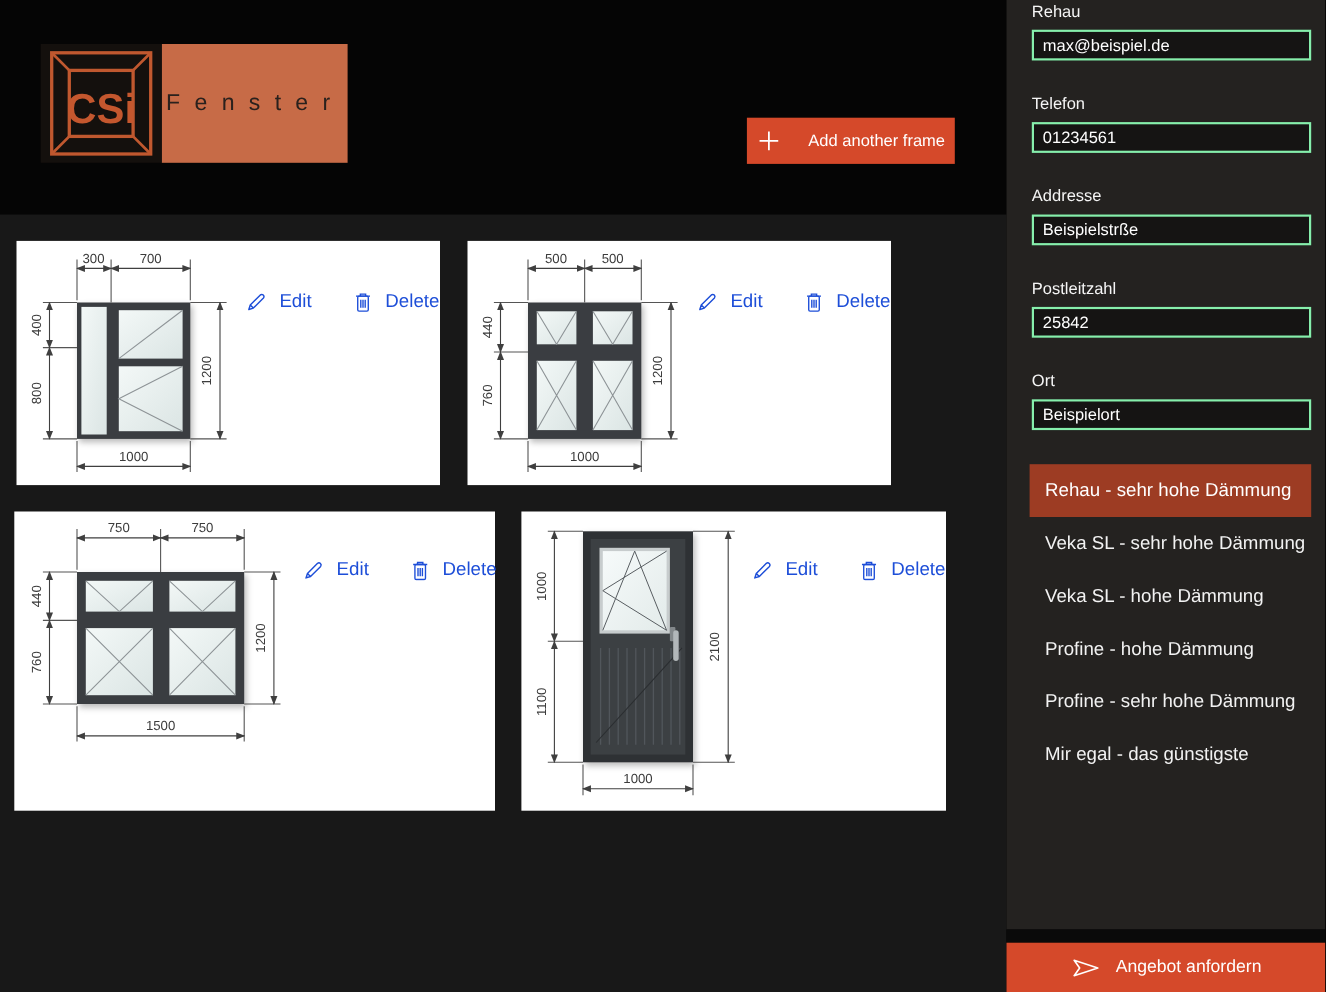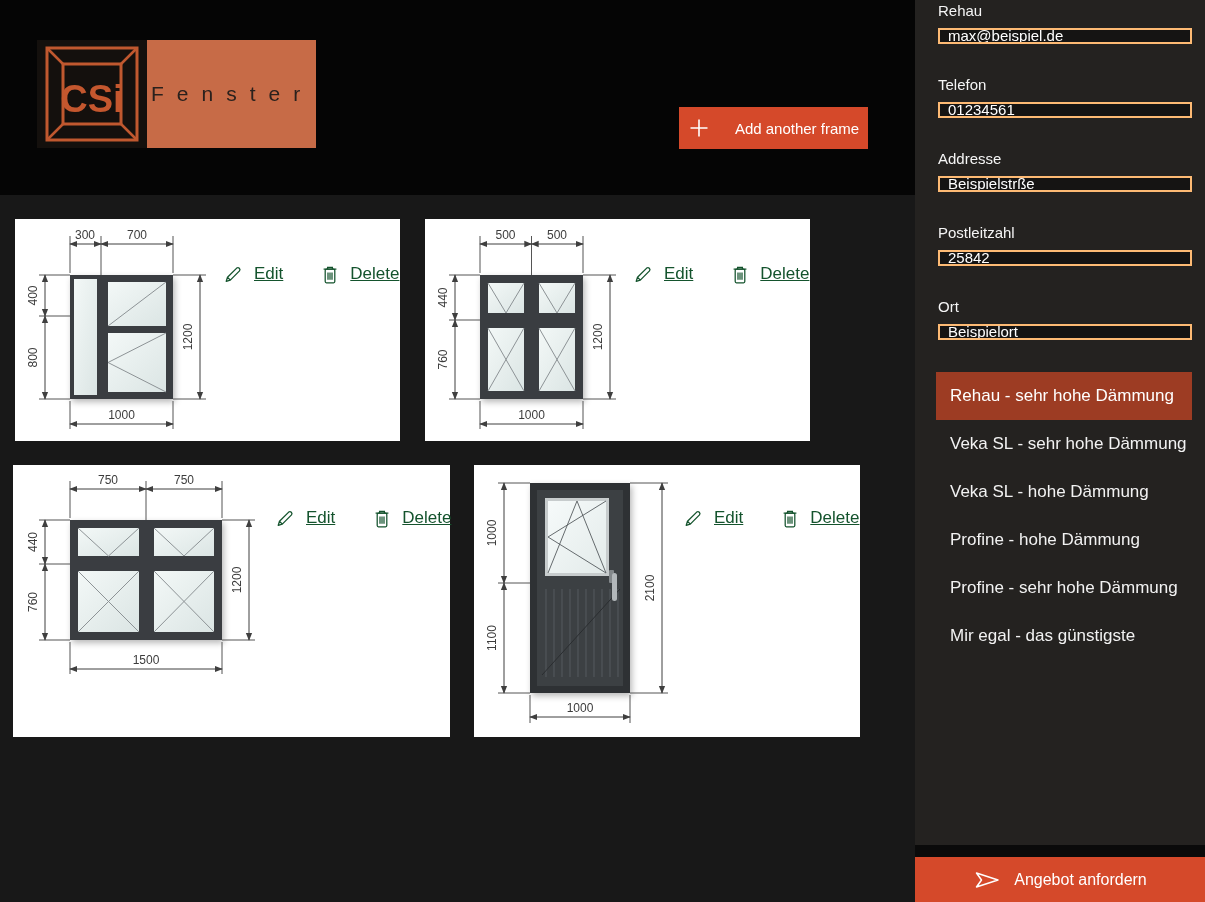--- a/index.html
+++ b/index.html
@@ -23,29 +23,29 @@
 
   
   .card { position:absolute; background:#fff; }
   .drawing { position:absolute; left:0; top:0; }
   .drawing text { font-size:12px; fill:#3c3c3c; text-anchor:middle; font-family:"Liberation Sans",sans-serif; }
   .dim { stroke:#3f3f3f; stroke-width:1; fill:none; }
   .ext { stroke:#555; stroke-width:1; fill:none; }
   .sym { stroke:#8d9396; stroke-width:1; fill:none; }
   .win { filter:drop-shadow(2px 3px 3px rgba(0,0,0,0.28)); }
   .controls { position:absolute; display:flex; gap:38px; align-items:center; }
-  .ctl { background:none; border:none; color:#14532d; font-size:17px; display:flex; align-items:center;
-         gap:11px; padding:0; cursor:pointer; font-family:inherit;text-decoration:underline; }
+  .ctl { background:none; border:none; color:#1d4ed8; font-size:17px; display:flex; align-items:center;
+         gap:11px; padding:0; cursor:pointer; font-family:inherit; }
 
   
   #sidebar { position:absolute; left:915px; top:0; width:290px; height:845px; background:#242220;
              padding:2px 13px 0 23px; }
   .field { margin-bottom:31px; }
   .field label { display:block; font-size:15px; color:#f5f5f5; margin-bottom:7px; height:18px; }
-  .field input { width:100%; height:16px; background:#151413; border:2px solid #fdba74; color:#fff;
+  .field input { width:100%; height:28px; background:#151413; border:2px solid #86efac; color:#fff;
                  font-size:15px; padding:0 8px; font-family:inherit; }
   .field input.focus { background:#fff; border-color:#b24b27; color:#1a1a1a; }
   #profile-label { font-size:15px; color:#f5f5f5; height:18px; }
   #profile-list { margin-top:12px; }
   .opt { height:48px; line-height:48px; padding-left:14px; margin-left:-2px; width:256px;
          font-size:17px; color:#f2f2f2; cursor:pointer; }
   .opt.selected { background:#9d3c23; color:#fff; }
 
   #sidebar-gap { position:absolute; left:915px; top:845px; width:290px; height:12px; background:#0a0a0a; }
   #submit { position:absolute; left:915px; top:857px; width:290px; height:45px; background:#d5492a; border:none;

